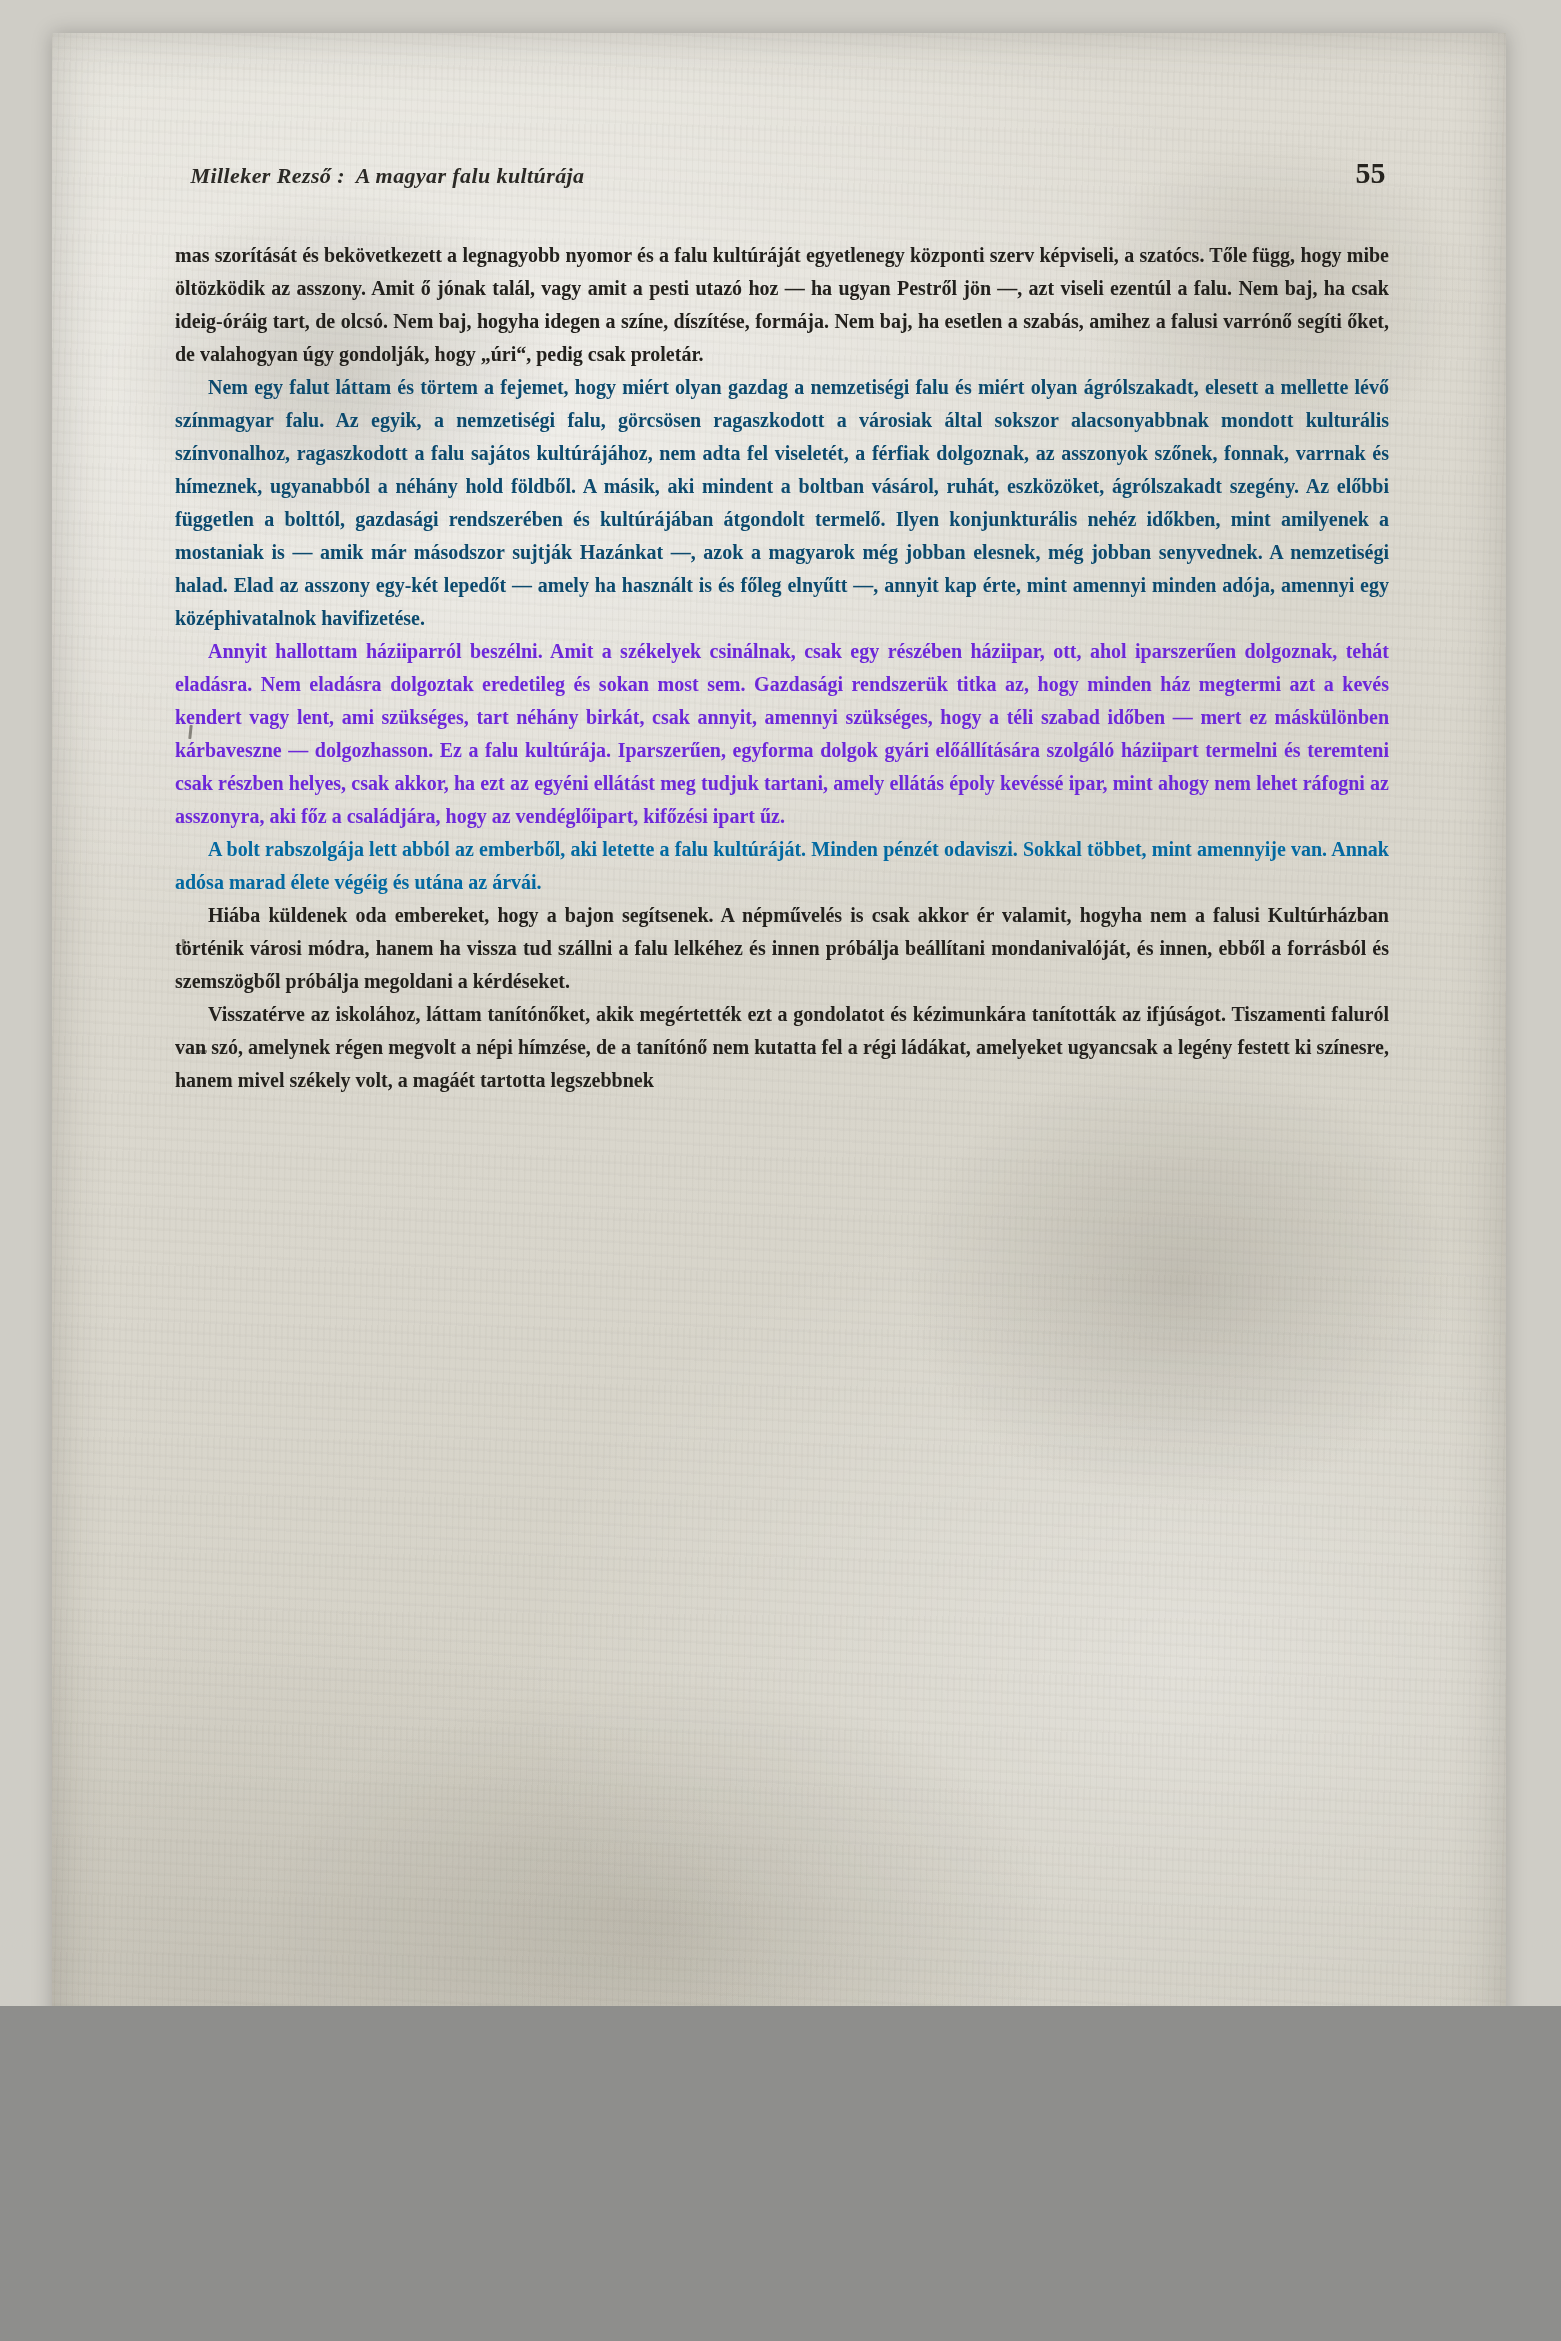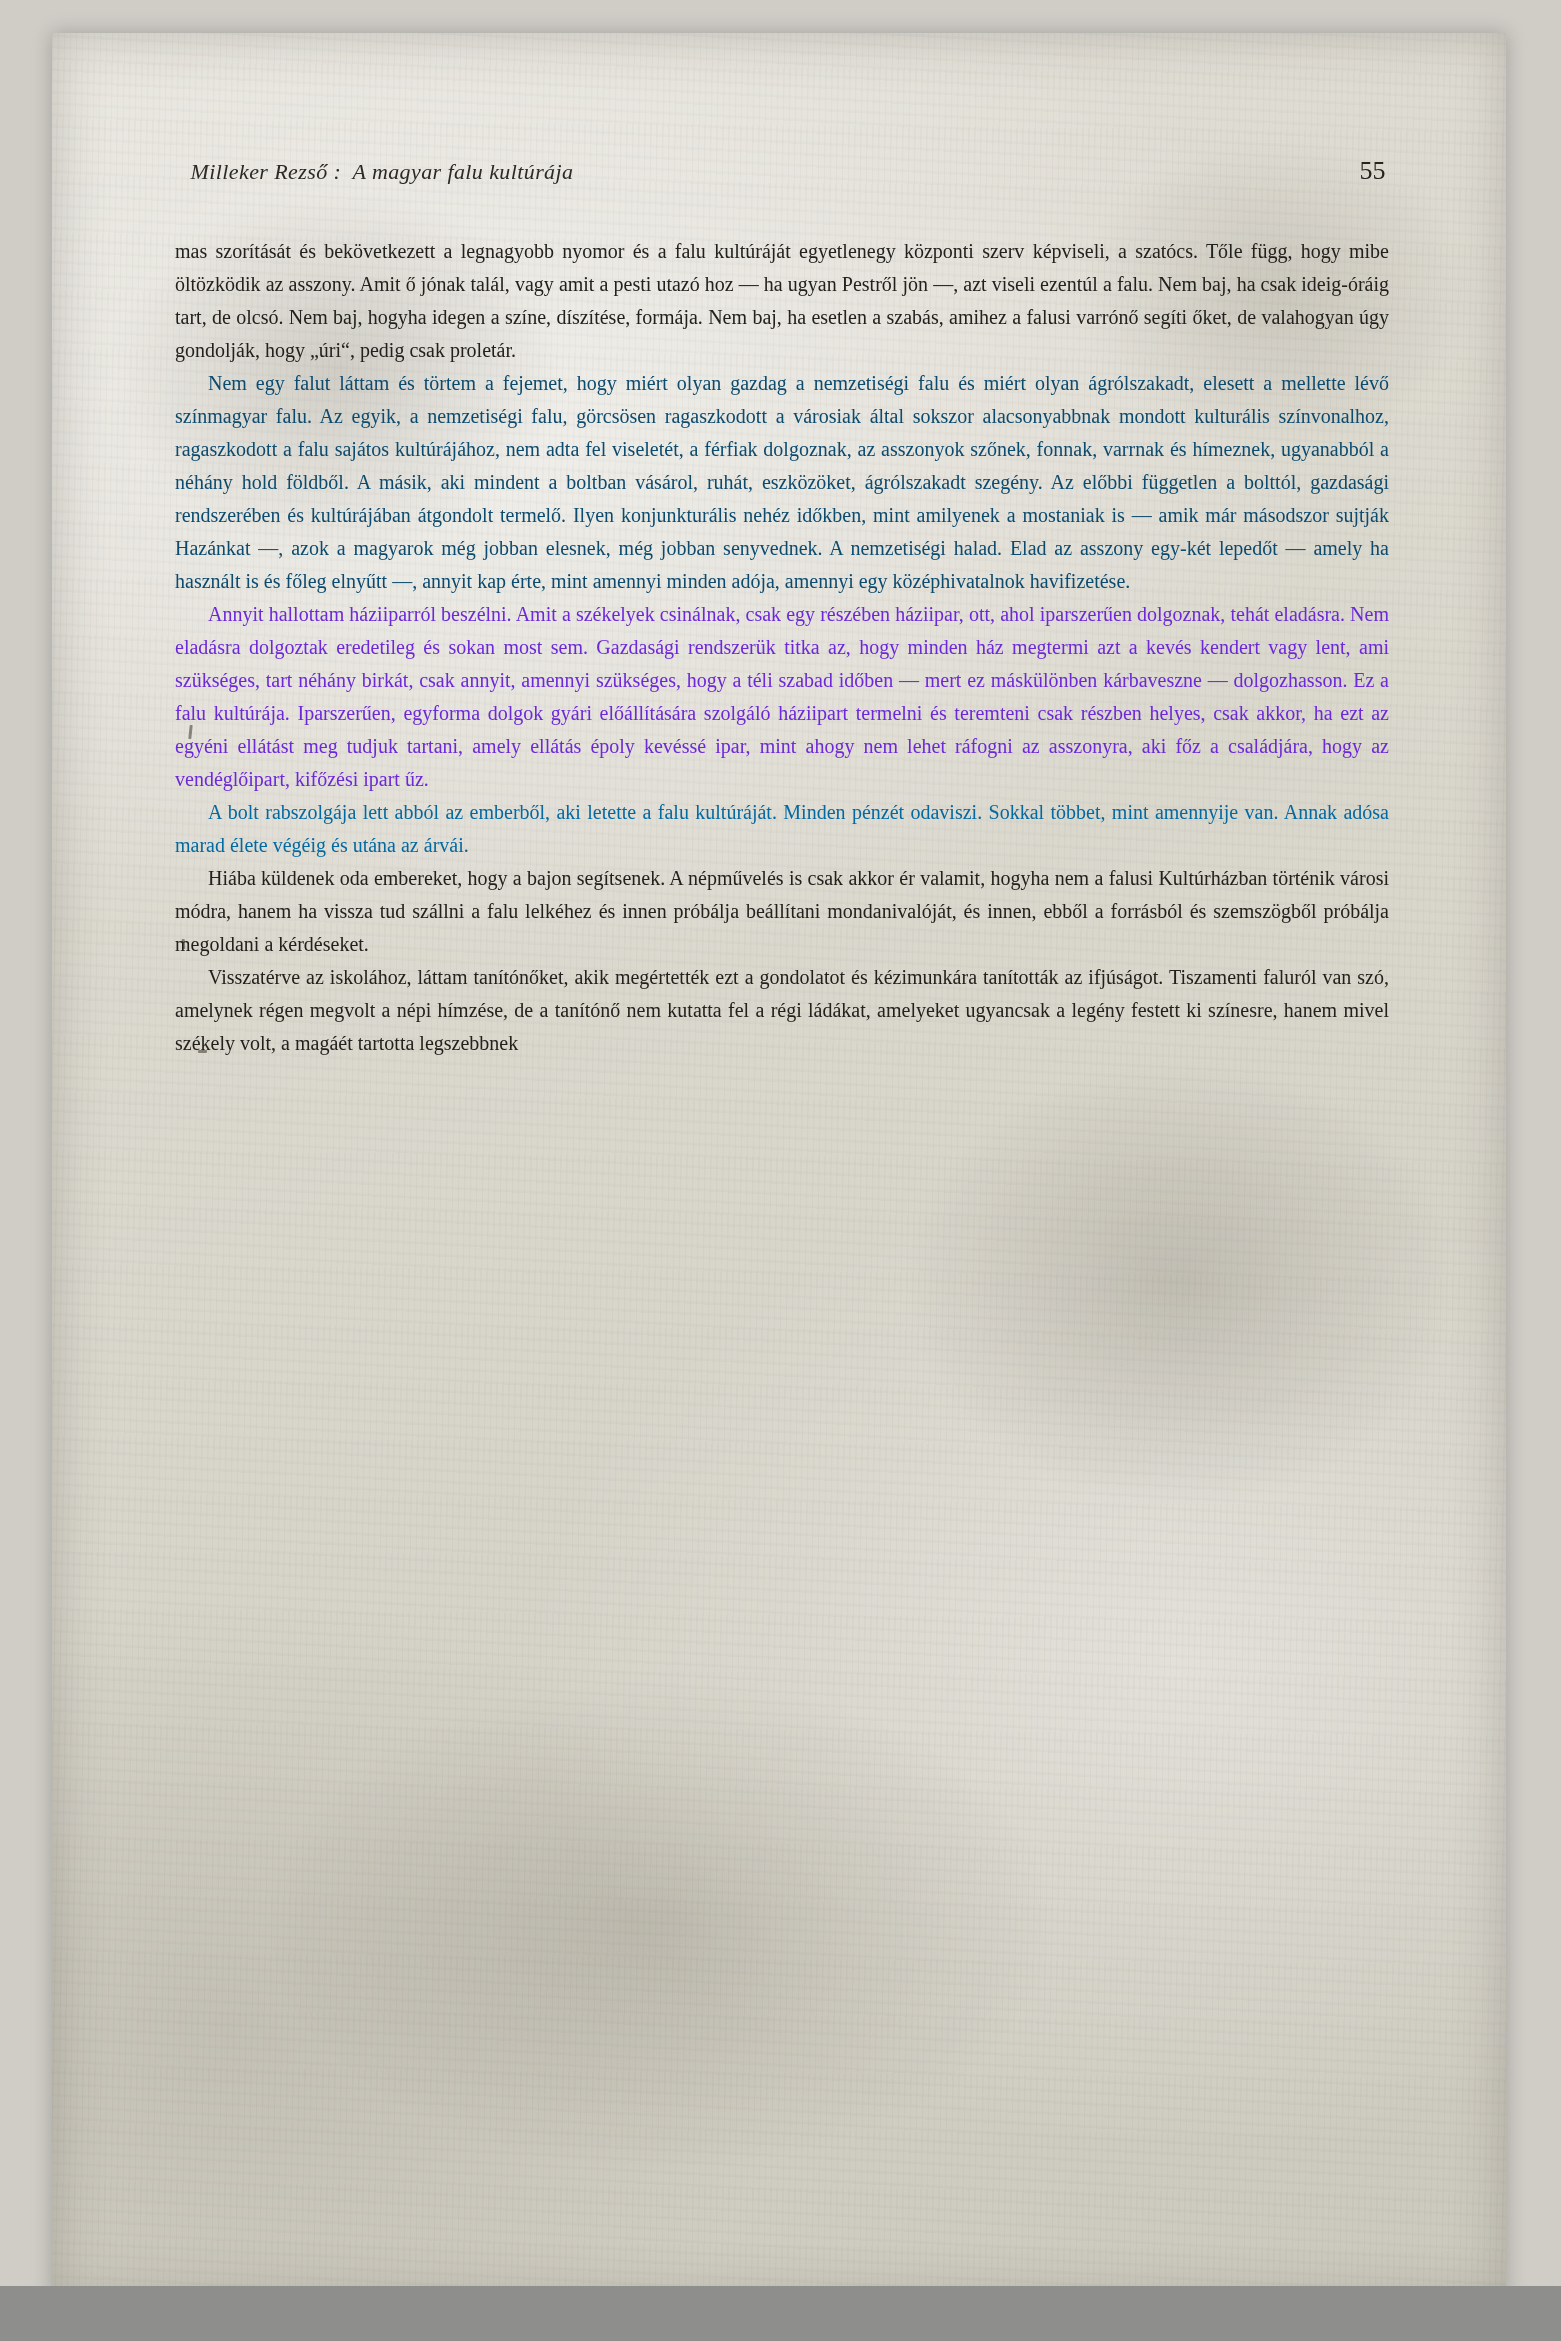--- a/index.html
+++ b/index.html
@@ -3,24 +3,25 @@
 <meta charset="utf-8">
 <style>
   html, body {
     margin: 0;
     padding: 0;
     background: #8e8e8c;
   }
   .page {
     position: relative;
     width: 1561px;
-    height: 2286px;
+    height: 2006px;
     margin: 0 auto;
     background: #cfcdc6;
     overflow: hidden;
+    font-weight: bold;
   }
   
   .sheet {
     position: absolute;
     left: 52px;
     top: 33px;
     width: 1454px;
     height: 2267px;
     background:
       radial-gradient(ellipse 1214px 781px at 30% 18%, rgba(255,255,255,0.55), rgba(255,255,255,0) 70%),
@@ -68,21 +69,21 @@
     color: #2c2a26;
     margin-bottom: 49px;
     padding-left: 15.6px;
   }
   .running-head .rh-title {
     white-space: pre;
   }
   .running-head .rh-page {
     font-style: normal;
     font-family: "Liberation Serif", serif;
-    font-size: 26px;
+    font-size: 30px;
     color: #26241f;
     letter-spacing: 0;
     padding-right: 3.5px;
   }
   .body-col {
     font-family: "Liberation Serif", serif;
     font-size: 20px;
     line-height: 33px;
     color: #23211d;
     text-align: justify;

